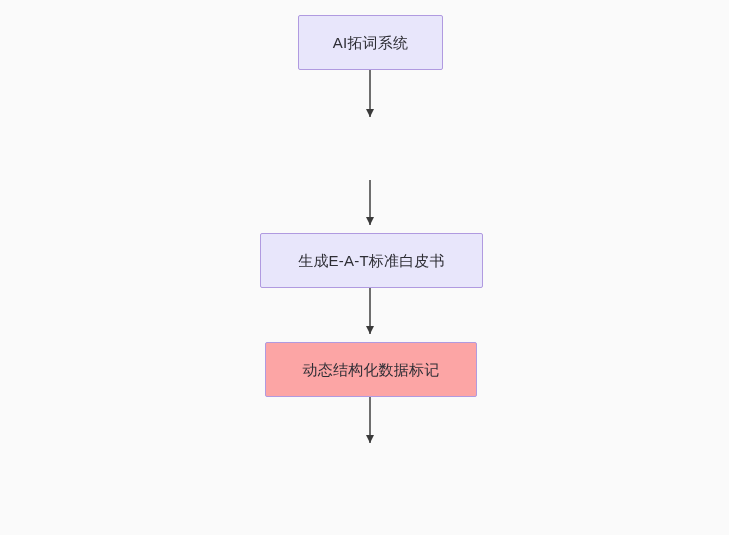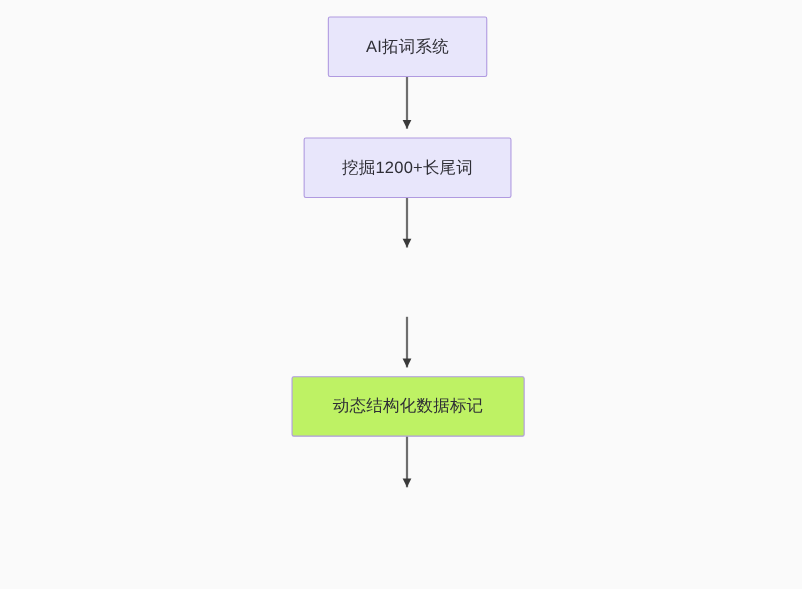--- a/index.html
+++ b/index.html
@@ -60,32 +60,32 @@
 
 <div id="flowchart">
 
   <div class="node" style="left: 298px; top: 15px; width: 145px; background: rgb(232, 230, 251); border-color: rgb(176, 154, 224);">
     <span class="node-label" style="color: rgb(46, 46, 53);">AI拓词系统</span>
   </div>
 
   <div class="edge" style="left: 369px; top: 70px; height: 47px; background: rgb(110, 110, 110);"></div>
   <div class="arrowhead" style="left: 365.5px; top: 109px; border-top-color: rgb(58, 58, 58);"></div>
 
-  <div class="node" style="left: 276px; top: 125px; width: 189px; background: rgb(232, 230, 251); border-color: rgb(176, 154, 224);">
-    <span class="node-label" style="color: rgb(46, 46, 53);">挖掘1200+长尾词</span>
-  </div>
 
   <div class="edge" style="left: 369px; top: 180px; height: 45px; background: rgb(110, 110, 110);"></div>
   <div class="arrowhead" style="left: 365.5px; top: 217px; border-top-color: rgb(58, 58, 58);"></div>
 
+  <div class="node" style="left: 260px; top: 233px; width: 223px; background: rgb(232, 230, 251); border-color: rgb(176, 154, 224);">
+    <span class="node-label" style="color: rgb(46, 46, 53);">生成E-A-T标准白皮书</span>
+  </div>
 
   <div class="edge" style="left: 369px; top: 288px; height: 46px; background: rgb(110, 110, 110);"></div>
   <div class="arrowhead" style="left: 365.5px; top: 326px; border-top-color: rgb(58, 58, 58);"></div>
 
-  <div class="node" style="left: 265px; top: 342px; width: 212px; background: #bef264; border-color: rgb(176, 154, 224);">
+  <div class="node" style="left: 265px; top: 342px; width: 212px; background: #fca5a5; border-color: rgb(176, 154, 224);">
     <span class="node-label" style="color: rgb(46, 46, 53);">动态结构化数据标记</span>
   </div>
 
   <div class="edge" style="left: 369px; top: 397px; height: 46px; background: rgb(110, 110, 110);"></div>
   <div class="arrowhead" style="left: 365.5px; top: 435px; border-top-color: rgb(58, 58, 58);"></div>
 
 
 </div>
 
 </body></html>

